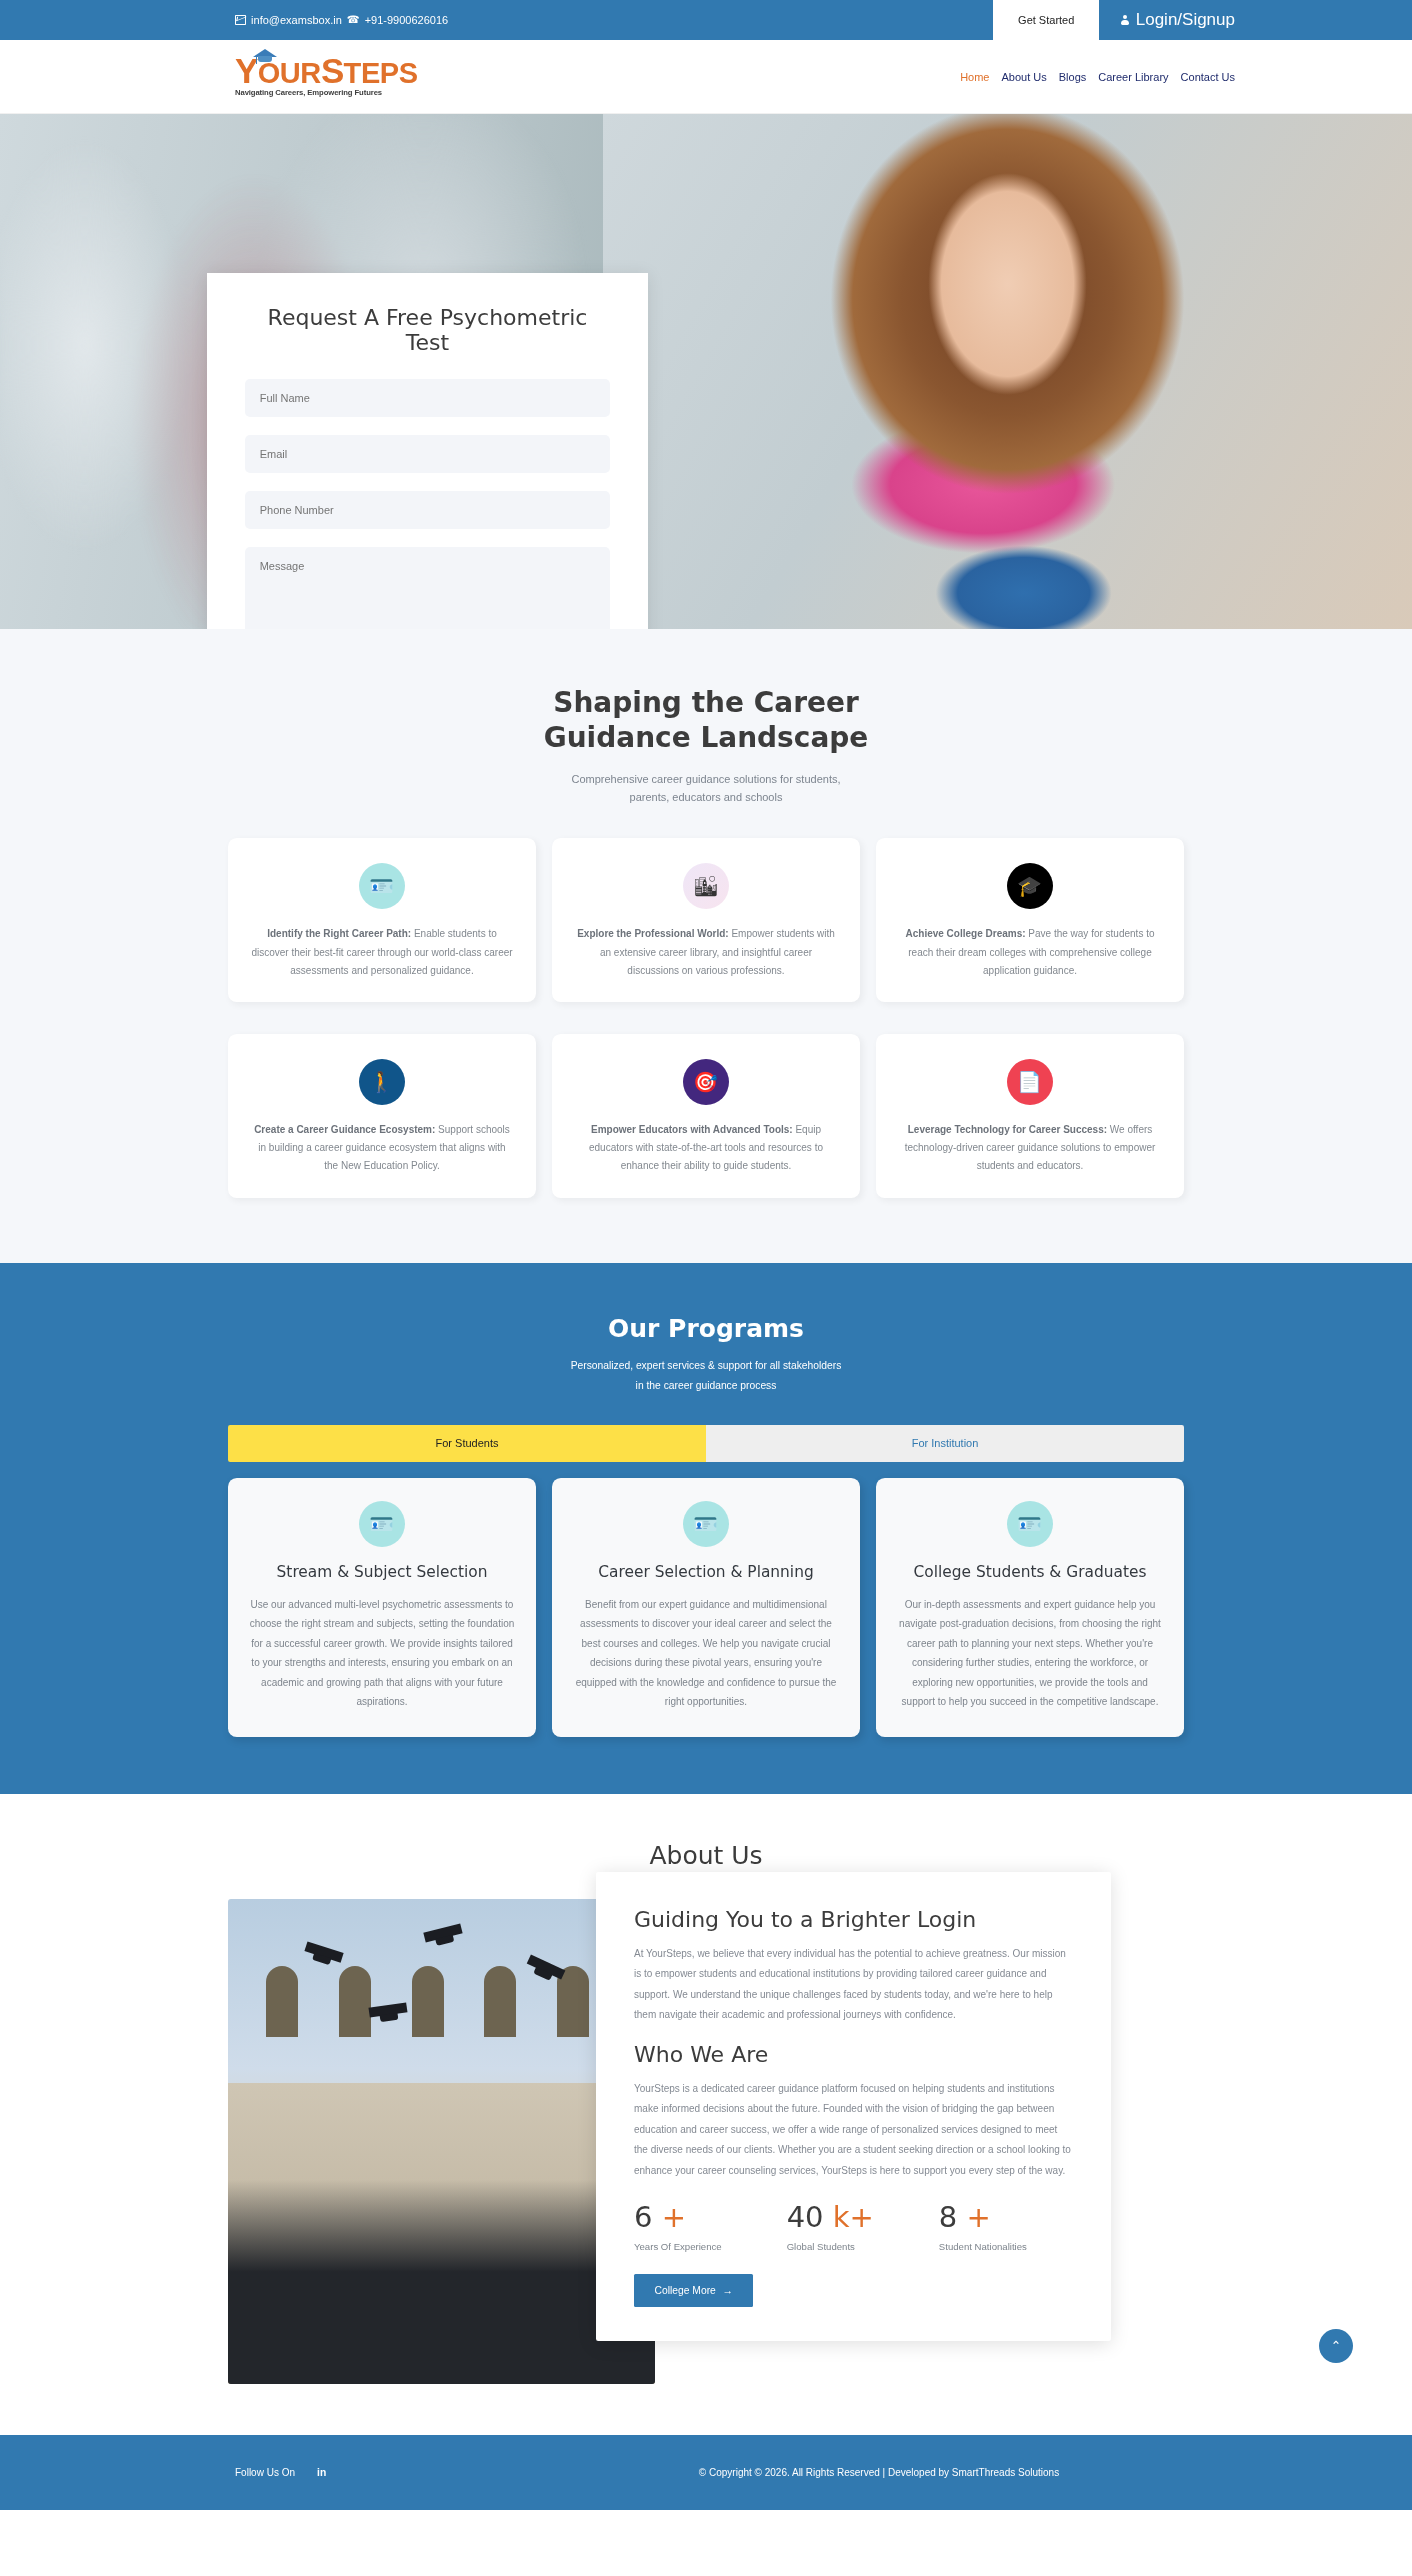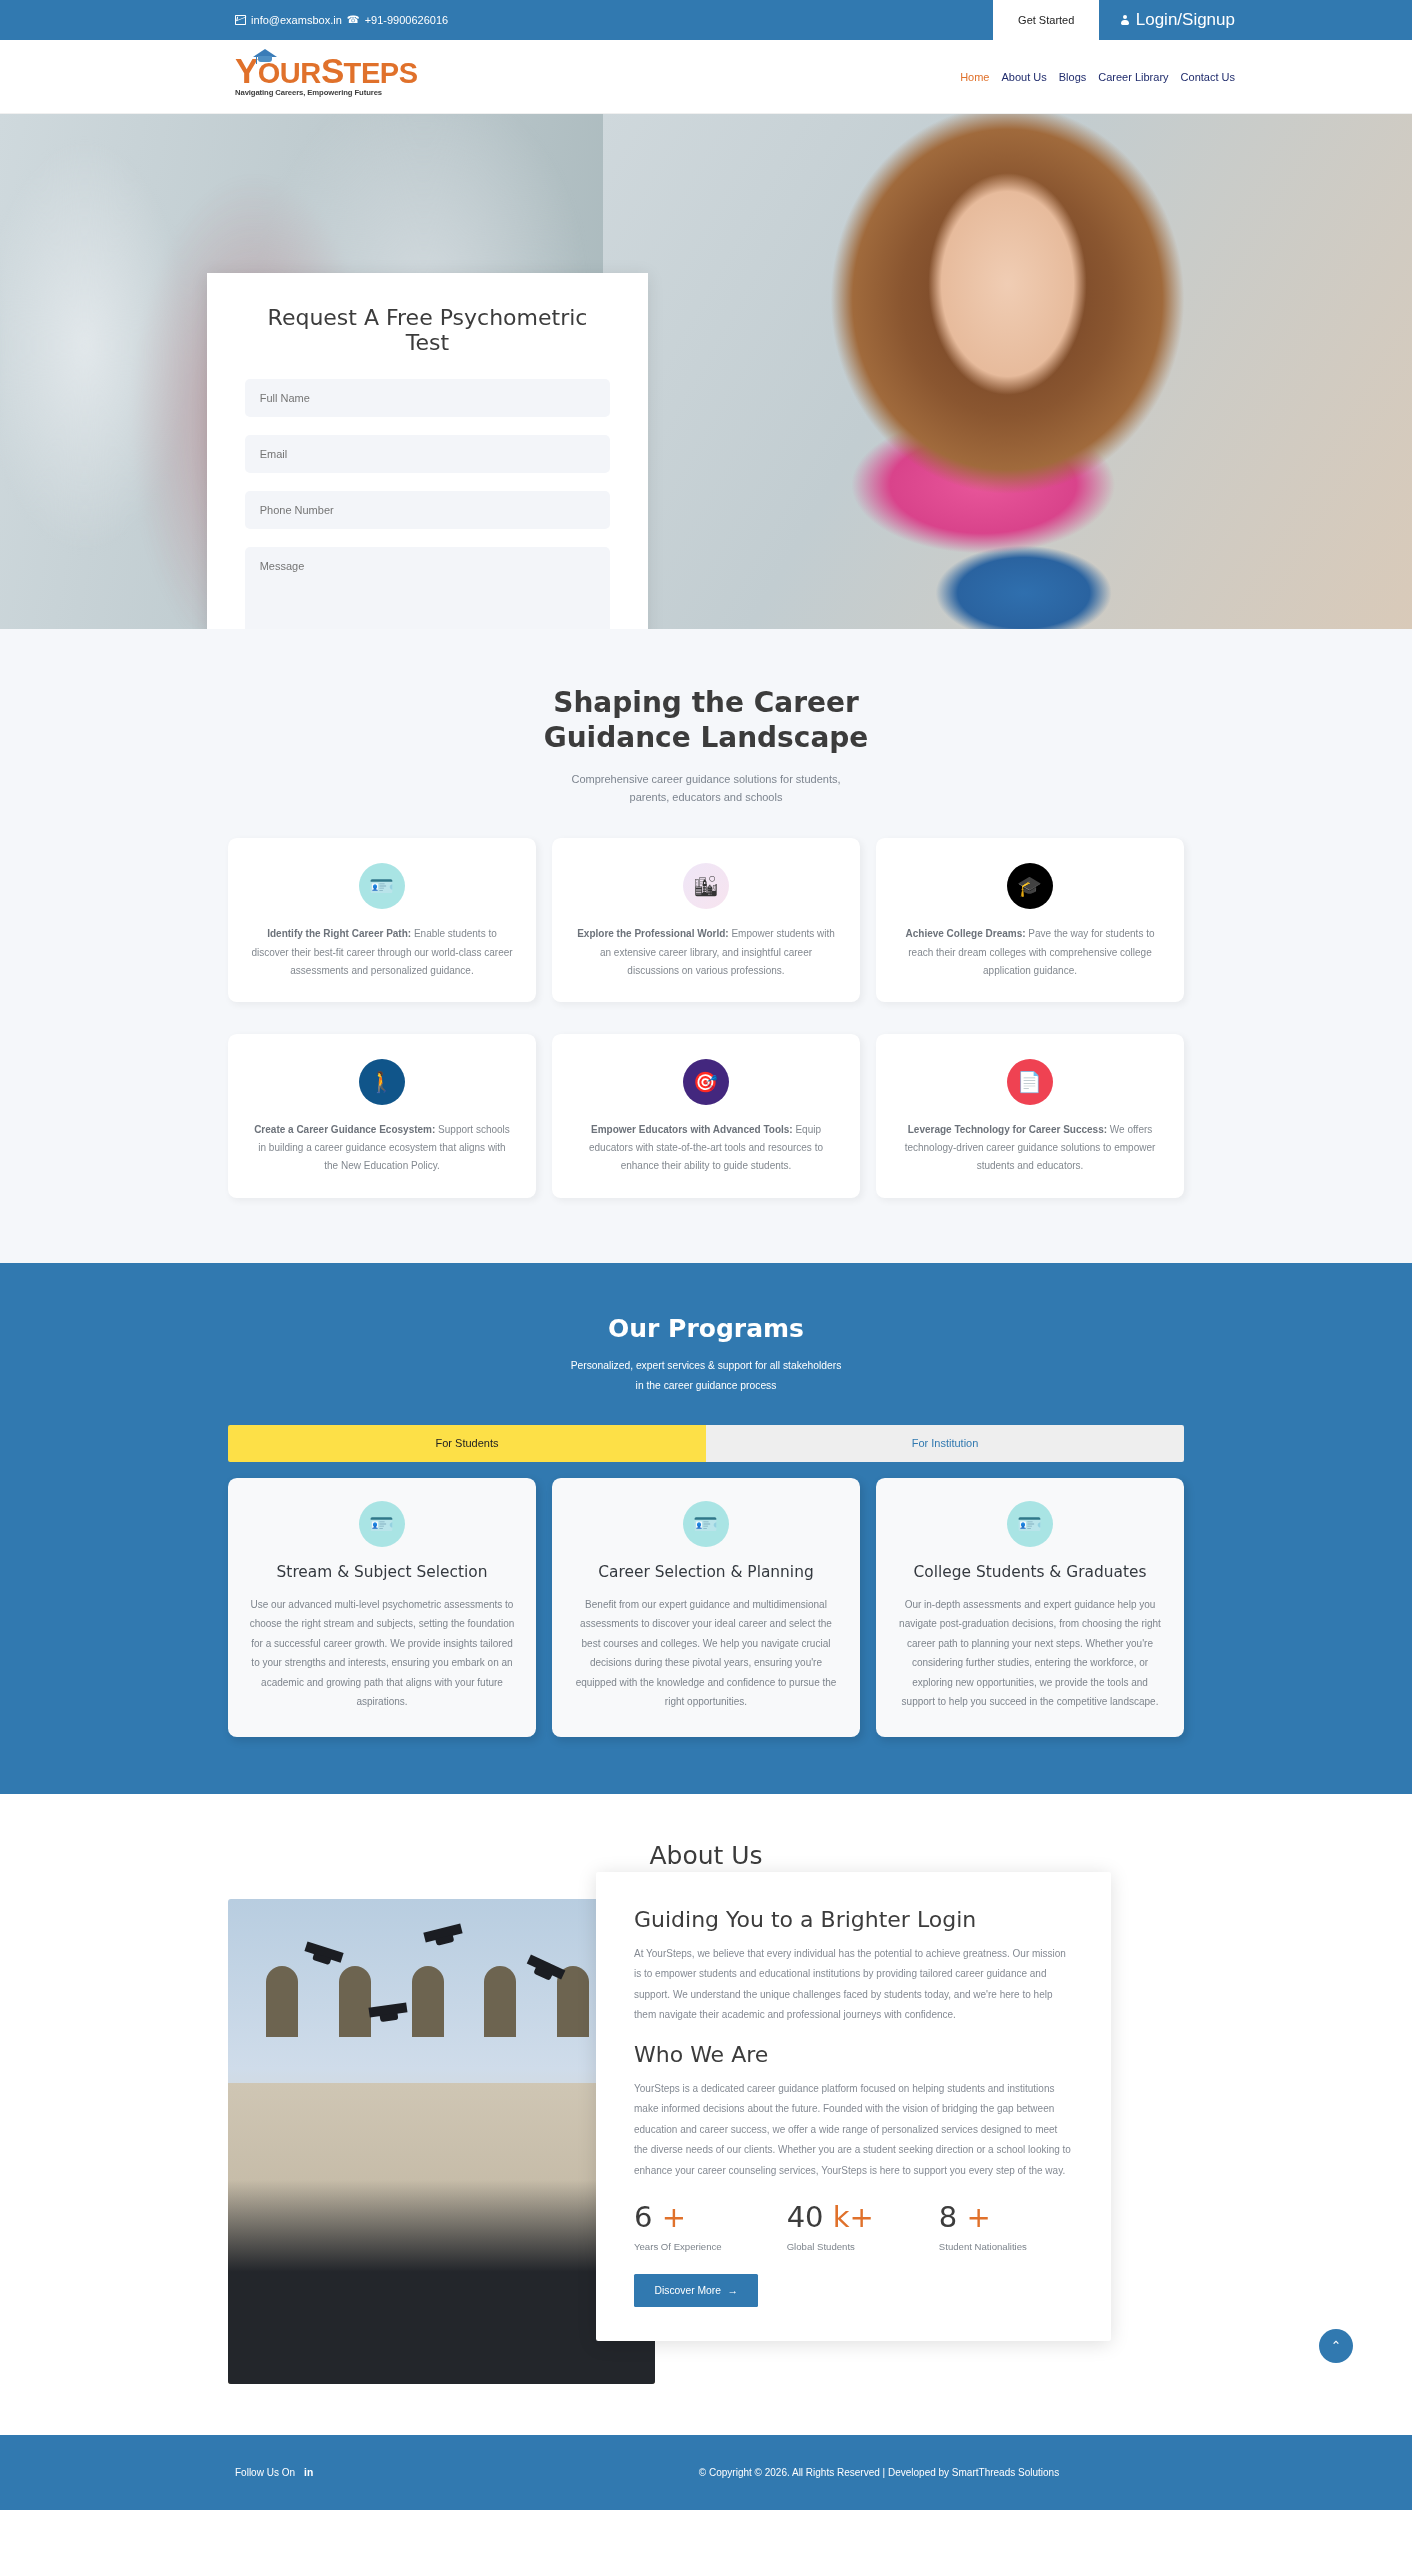--- a/index.html
+++ b/index.html
@@ -106,21 +106,21 @@
   .stats{display:flex;gap:65px;margin:22px 0 22px}
   .stat-num{font-size:29px;font-weight:400;color:#3c3c3c;font-family:"DejaVu Sans",sans-serif;line-height:1}
   .stat-num em{font-style:normal;color:#e0712b}
   .stat-lbl{font-size:9.6px;color:#7e858d;margin-top:8.8px}
   .btn-discover{background:#3179b0;color:#fff;border:none;padding:11px 20.6px;font-size:10.3px;border-radius:1.5px;cursor:pointer;font-family:inherit;display:inline-flex;align-items:center;gap:6.6px}
 
   .scrolltop{position:absolute;right:59px;bottom:20.6px;width:34px;height:34px;border-radius:50%;background:#3179b0;color:#fff;display:flex;align-items:center;justify-content:center;font-size:12.5px;cursor:pointer}
 
   
   .footer{background:#3179b0;height:75px;display:flex;align-items:center;position:relative;margin-top:51px}
-  .follow{margin-left:235px;color:#fff;font-size:10px;display:flex;align-items:flex-start;gap:9px}
+  .follow{margin-left:235px;color:#fff;font-size:10px;display:flex;align-items:flex-start;gap:22px}
   .li-icon{font-weight:700;font-size:10.3px;cursor:pointer}
   .copyright{position:absolute;left:50%;transform:translateX(-50%);color:#fff;font-size:10px;margin-left:173px}
 </style>
 </head>
 <body>
 
 <div class="topbar">
   <div class="topbar-contact">
     <span class="tb-item">
       <span class="tb-icon ic-mail"></span>
@@ -280,21 +280,21 @@
           <div class="stat-num"><span>40 </span><em>k+</em></div>
           <div class="stat-lbl">Global Students</div>
         </div>
         <div>
           <div class="stat-num"><span>8 </span><em>+</em></div>
           <div class="stat-lbl">Student Nationalities</div>
         </div>
       </div>
 
       <button class="btn-discover">
-        <span>Discover More</span>
+        <span>College More</span>
         <span>→</span>
       </button>
     </div>
   </div>
   <div class="scrolltop">⌃</div>
 </div>
 
 <div class="footer">
   <div class="follow">
     <span>Follow Us On</span>

